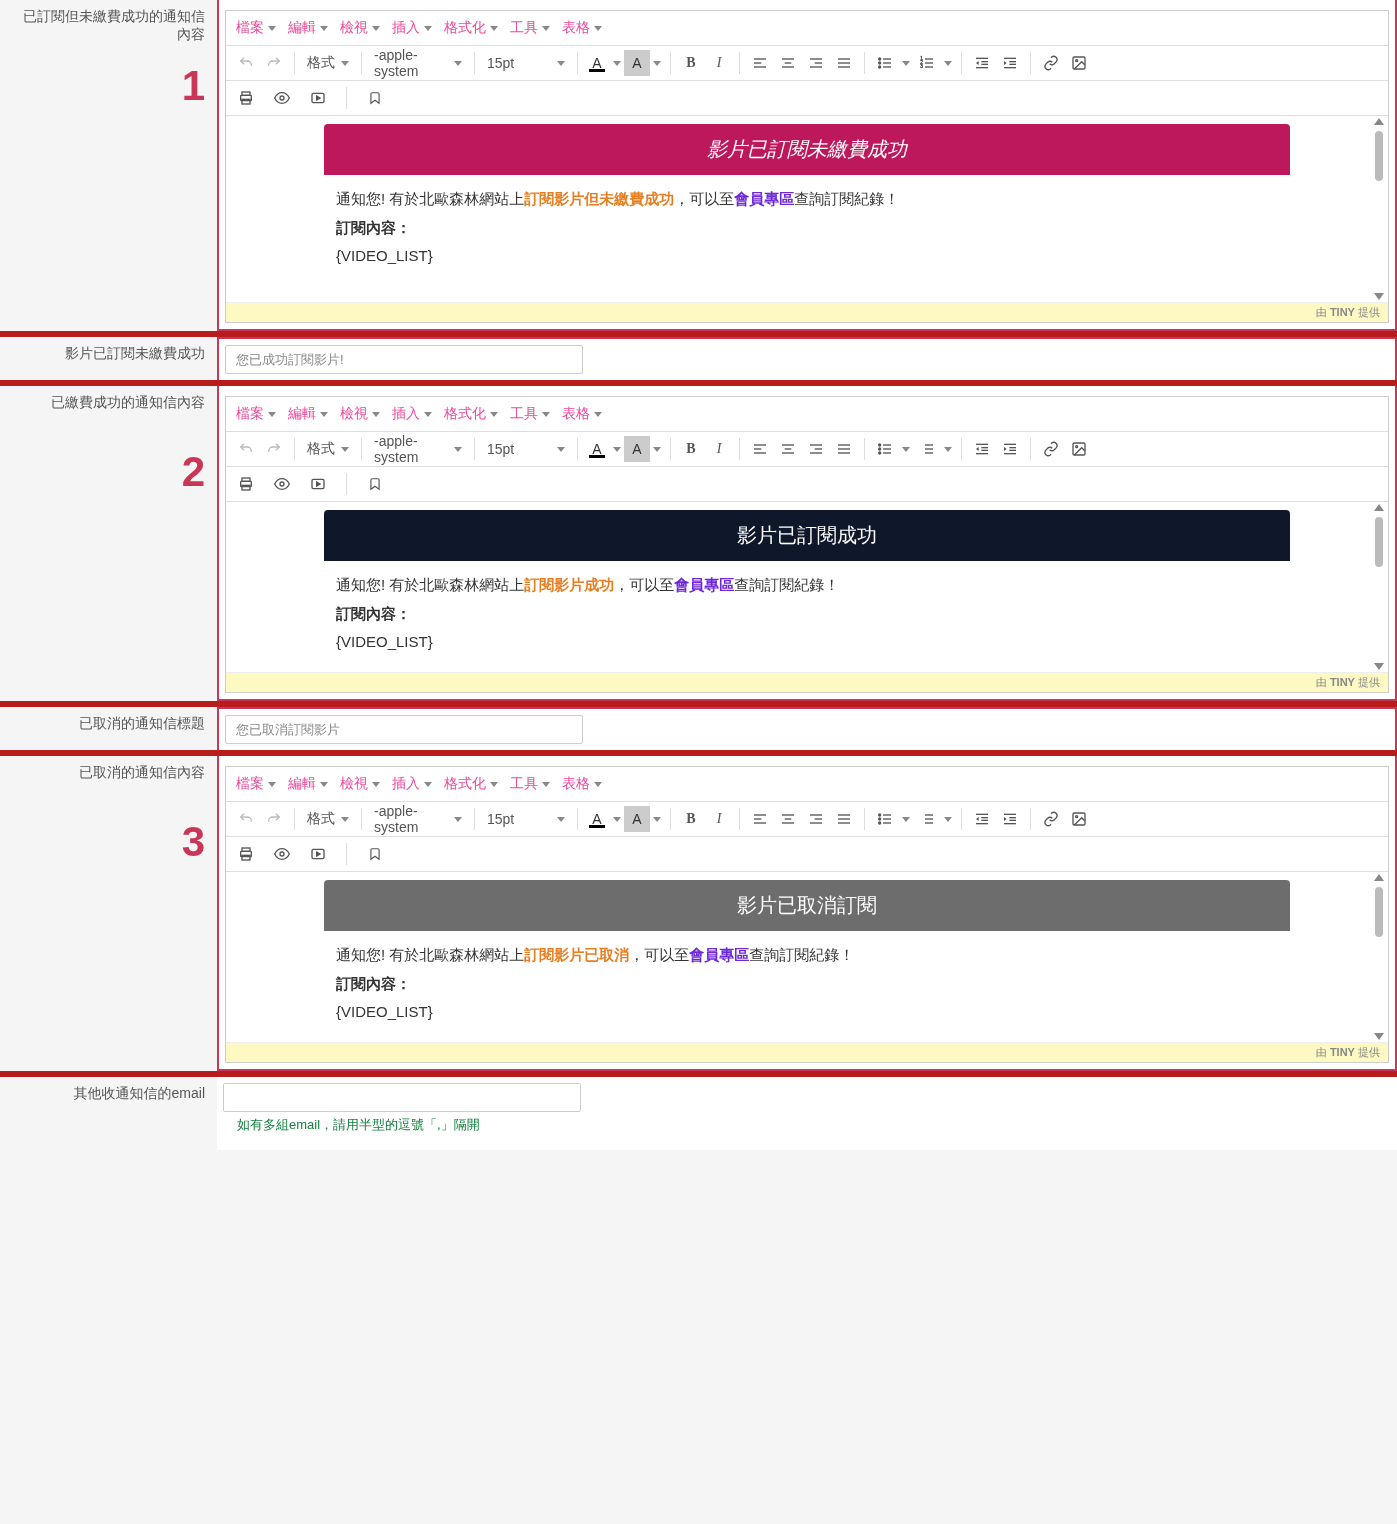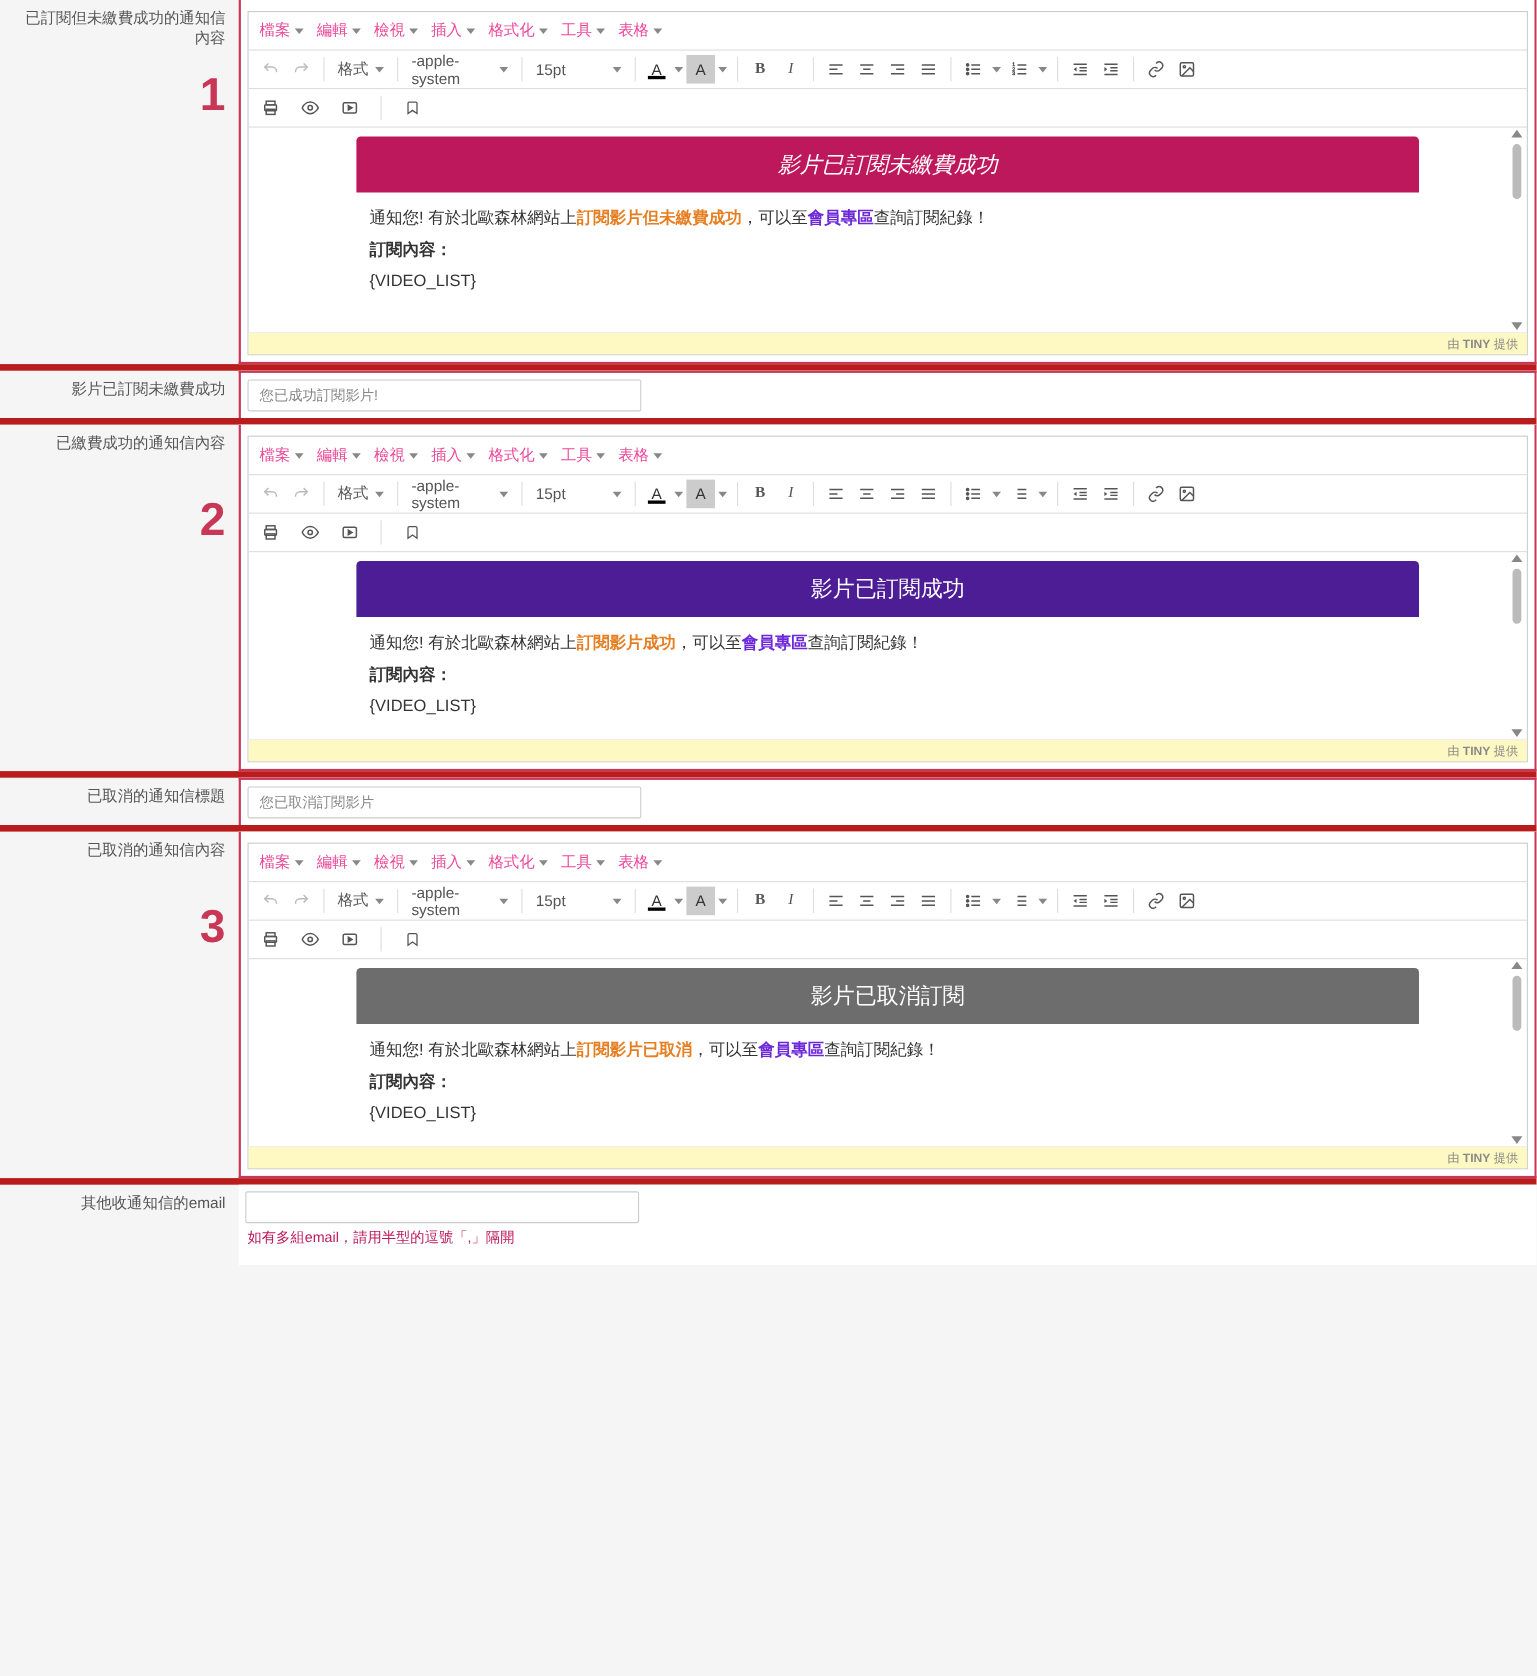--- a/index.html
+++ b/index.html
@@ -5,21 +5,21 @@
 * { box-sizing: border-box; margin: 0; padding: 0; }
 body { font-family: -apple-system, "Microsoft JhengHei", sans-serif; background: #f5f5f5; font-size: 14px; color: #333; }
 .page { width: 1397px; }
 .row { display: flex; align-items: flex-start; border-top: 6px solid #b91c1c; }
 .row:first-child{border-top:none;}
 .label-col { width: 217px; padding: 8px 12px; text-align: right; color: #555; font-size: 14px; position: relative; }
 .content-col { flex: 1; padding: 6px; background: #fff; position: relative; }
 .highlight { border: 2px solid #c93756; position: relative; }
 .section-number { position: absolute; color: #c93756; font-size: 42px; font-weight: bold; right: 12px; z-index: 10; }
 .text-input { width: 358px; padding: 6px 10px; border: 1px solid #ccc; font-size: 13px; color: #888; border-radius:2px; }
-.helper { color: #be185d; font-size: 13px; padding: 4px 0 10px 2px; }
+.helper { color: #15803d; font-size: 13px; padding: 4px 0 10px 2px; margin-left: 12px; }
 
 .editor { border: 1px solid #ccc; background: #fff; margin-top:4px; }
 .menubar { display: flex; gap: 4px; padding: 4px 6px; border-bottom: 1px solid #ddd; font-size: 14px; color: #ec4899; }
 .menuitem { display:inline-flex; align-items:center; padding: 4px 4px; cursor: pointer; }
 .menuitem .caret { margin-left: 4px; }
 .toolbar { display: flex; align-items: center; flex-wrap: wrap; padding: 4px 6px; gap: 0; border-bottom: 1px solid #ddd; }
 .toolbar-row2 { display:flex; align-items:center; padding:4px 6px; gap:8px; border-bottom:1px solid #ddd;}
 .tb-btn { width: 26px; height: 26px; display: inline-flex; align-items: center; justify-content: center; color: #555; cursor: pointer; margin:0 1px;}
 .tb-btn.disabled{color:#bbb;}
 .tb-sep { width: 1px; height: 22px; background: #ddd; margin: 0 6px; }
@@ -27,21 +27,21 @@
 .tb-select.wide{width:100px;}
 .tb-select.wide2{width:90px;}
 .tb-colorA { display:inline-flex; align-items:center; justify-content:center; width:26px; height:26px; position:relative;}
 .tb-colorA .underline{position:absolute; bottom:4px; left:5px; right:5px; height:3px; background:#000;}
 .tb-colorA.bg { background:#ccc; }
 .tb-caret-btn{display:inline-flex;align-items:center;justify-content:center;width:14px;height:26px;color:#888;cursor:pointer;}
 .canvas-wrap { position: relative; padding: 8px; height: 186px; overflow:hidden;}
 .canvas { background: #fff; padding: 0 90px; }
 .banner { color: #fff; text-align: center; padding: 12px 0; font-size: 20px; border-radius: 4px 4px 0 0; }
 .banner.olive { background: #be185d; font-style: italic; }
-.banner.green { background: #4c1d95; }
+.banner.green { background: #0f172a; }
 .banner.gray  { background: #6d6d6d; }
 .body-text { padding: 10px 12px; font-size: 15px; line-height: 1.9; }
 .accent-orange { color: #e67e22; font-weight: bold; }
 .accent-teal { color: #6d28d9; font-weight: bold; }
 .bold { font-weight: bold; }
 .scrollbar { position: absolute; right: 2px; top: 2px; bottom: 2px; width: 14px; display:flex; flex-direction:column; align-items:center; }
 .scroll-tri-up, .scroll-tri-down { width:0;height:0;border-left:5px solid transparent;border-right:5px solid transparent;}
 .scroll-tri-up{border-bottom:7px solid #888;margin-bottom:4px;}
 .scroll-tri-down{border-top:7px solid #888;margin-top:auto;}
 .scroll-thumb{width:8px;height:50px;background:#bbb;border-radius:4px;margin-top:2px;}

